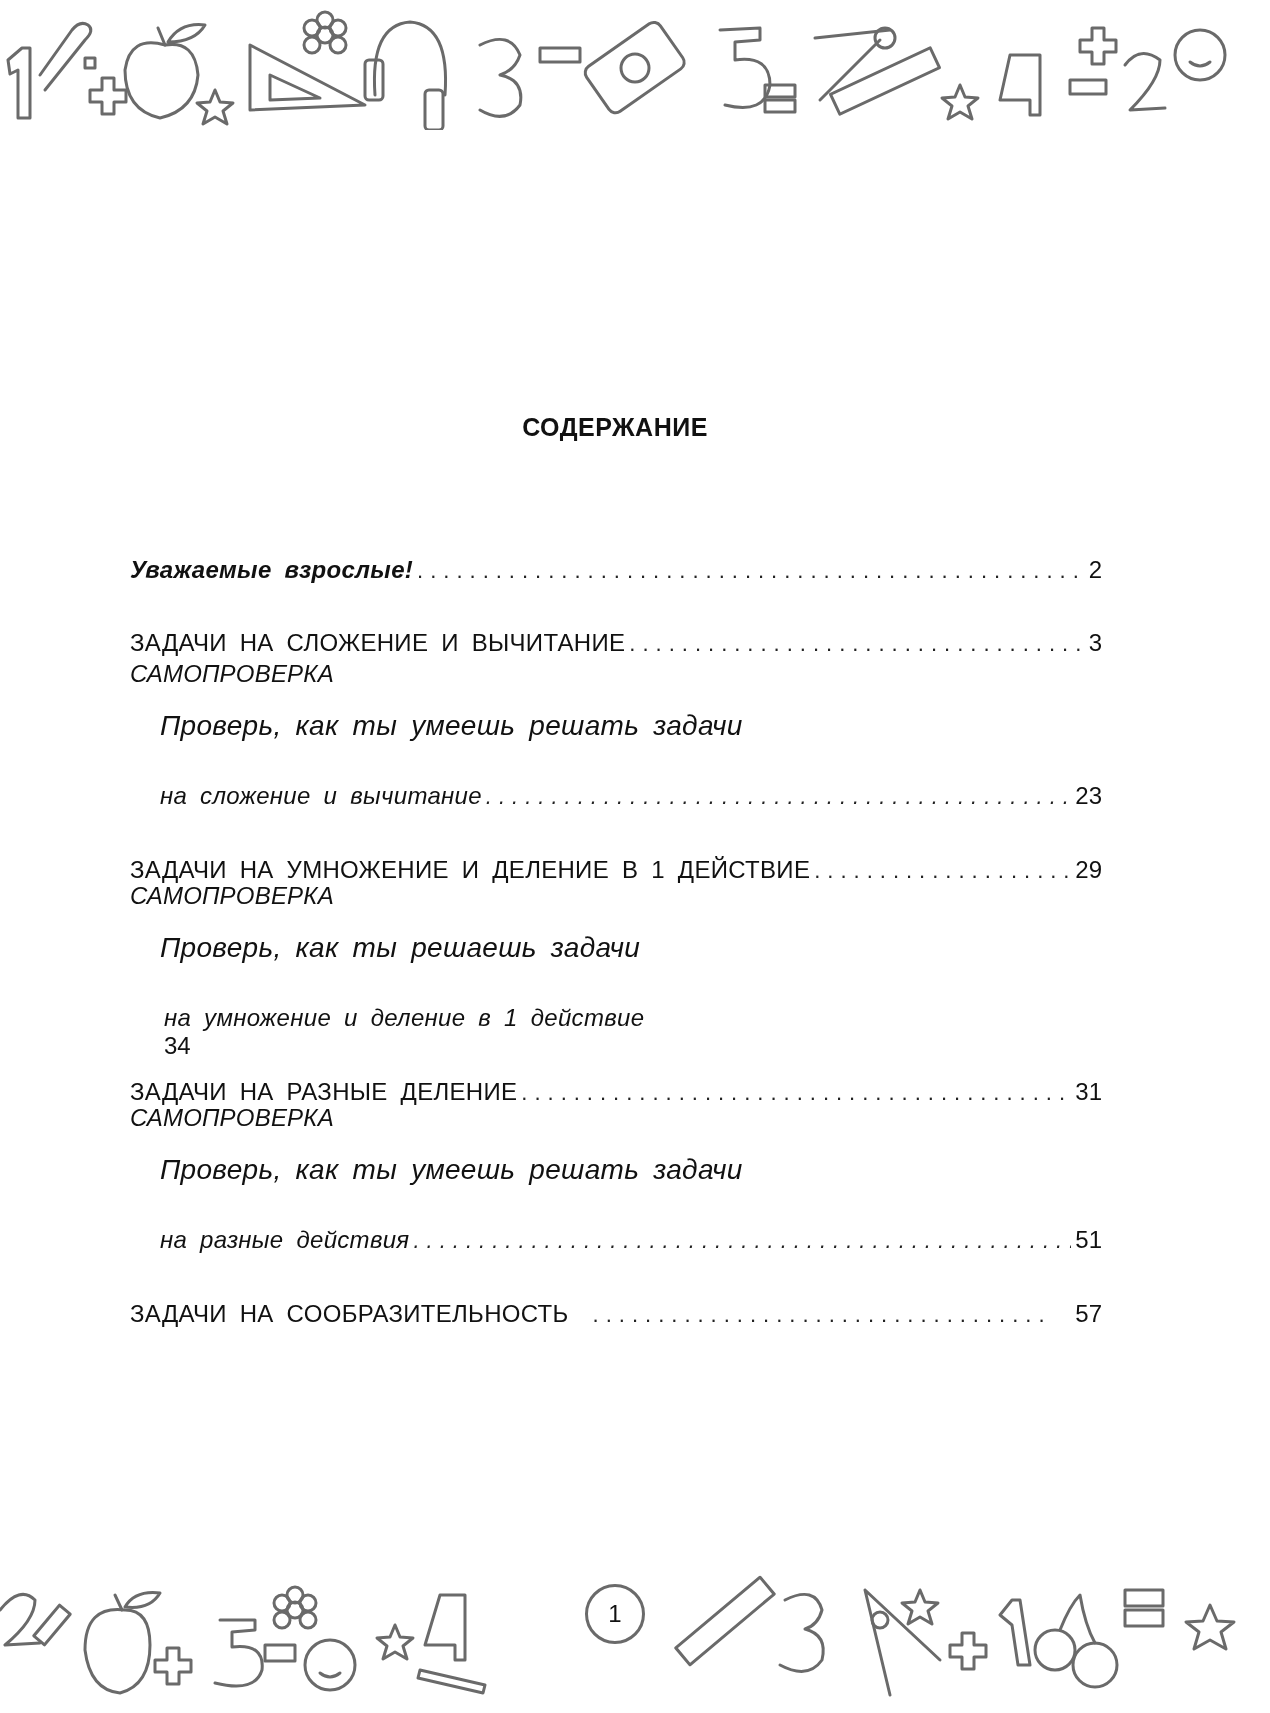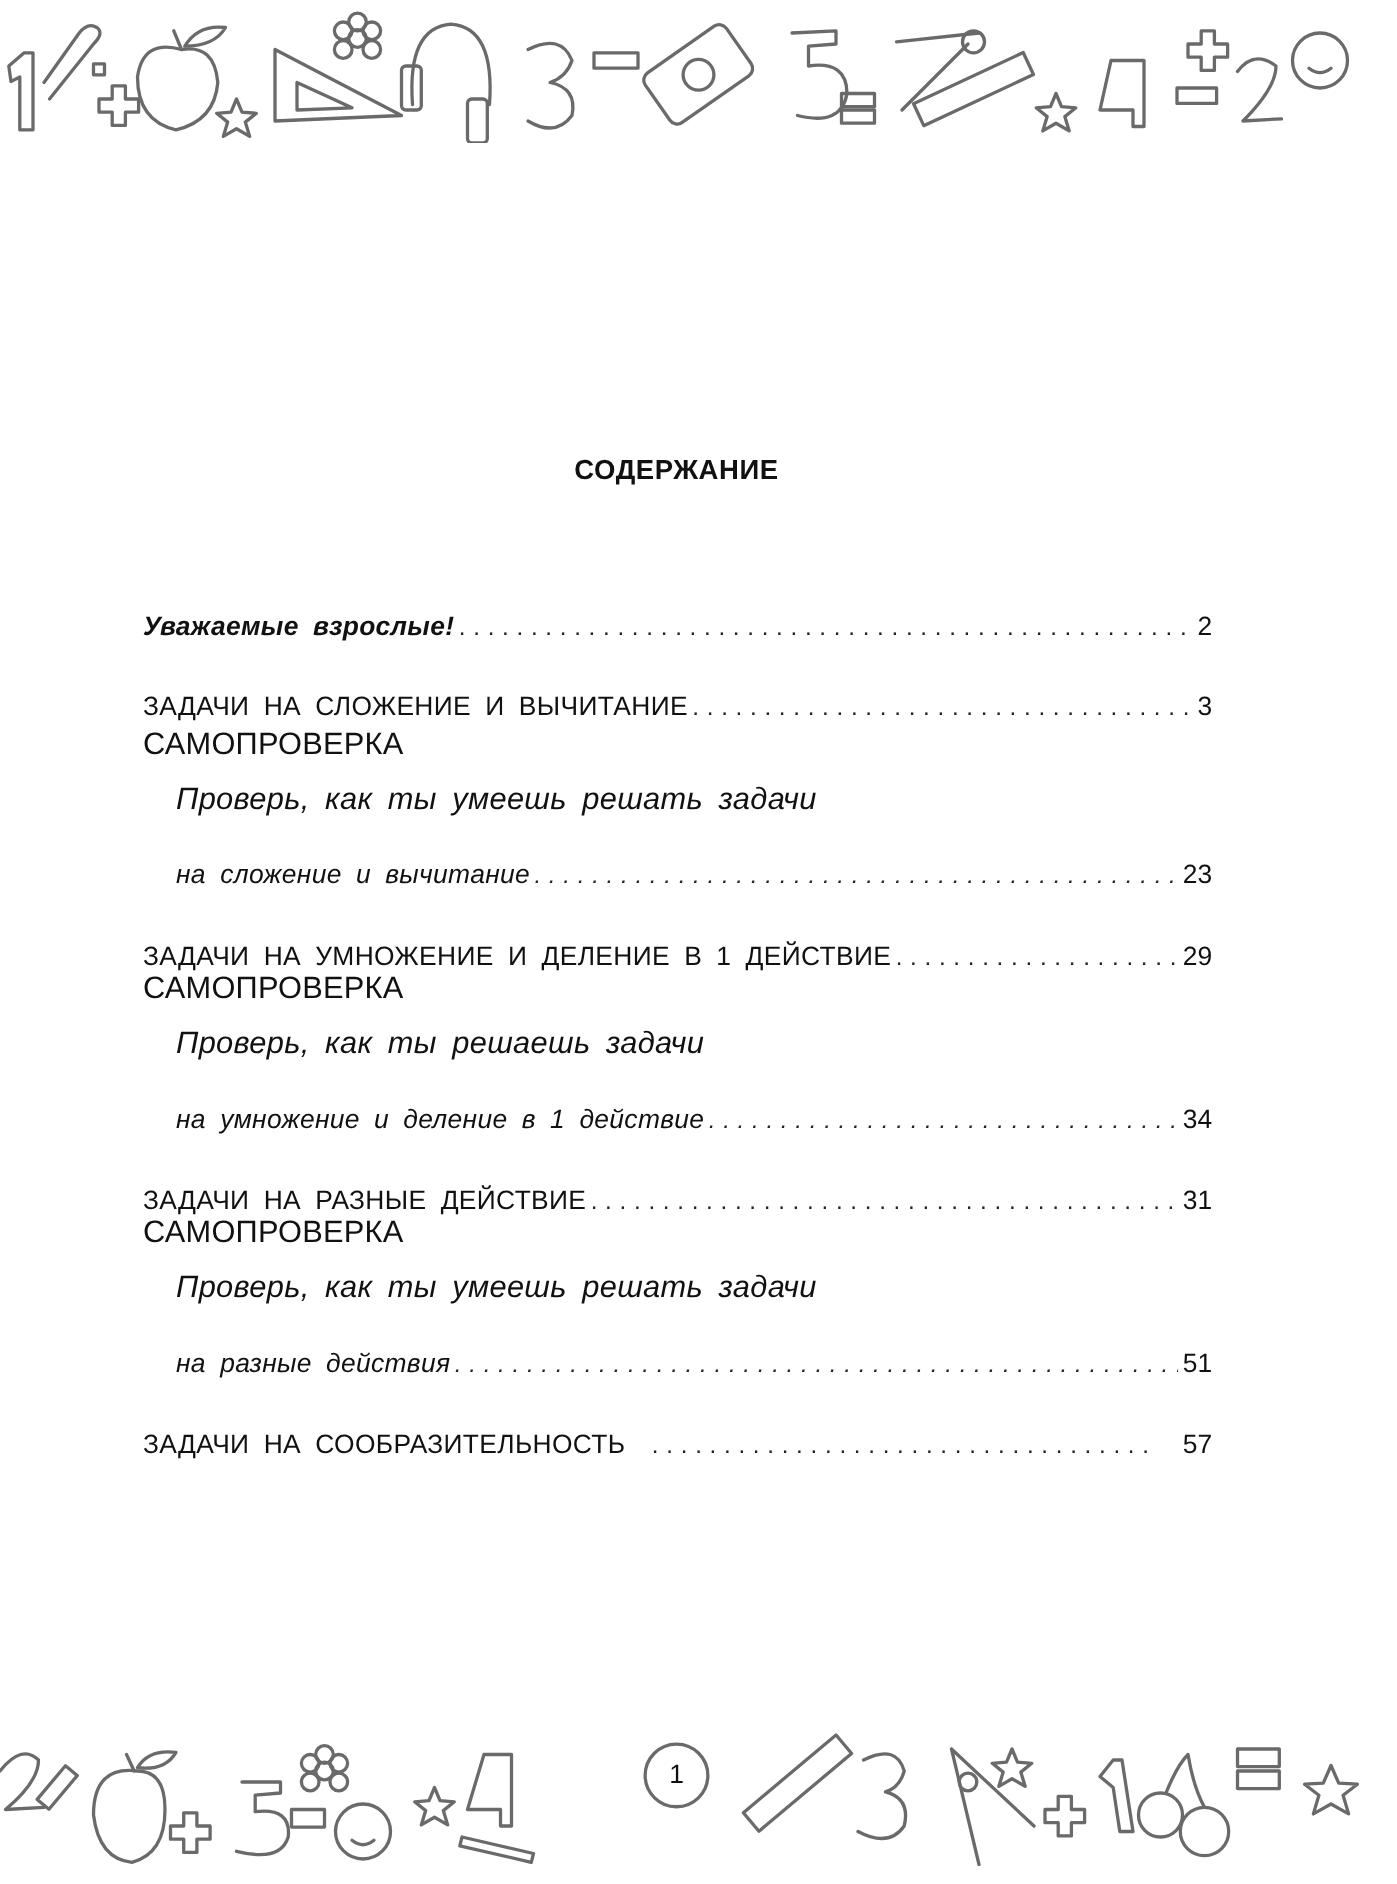--- a/index.html
+++ b/index.html
@@ -14,21 +14,21 @@
   .toc { position:absolute; left:130px; width:972px; top:520px; }
   .toc-entry { position:absolute; left:0; width:972px; height:32px; display:flex;
          align-items:baseline; font-size:24px; white-space:nowrap;margin-top:36px; }
   .toc-entry .title { flex:0 0 auto; word-spacing:6px; letter-spacing:0.3px; }
   .toc-entry .dots { flex:1 1 auto; overflow:hidden; letter-spacing:7px; margin:0 4px;
          color:#222; font-size:22px; }
   .toc-entry .page { flex:0 0 auto; text-align:right; }
   .italic { font-style:italic; }
   .bold { font-weight:bold; }
   .sub { left:30px !important; width:942px !important; }
-  .section-label { position:absolute; left:0; font-size:28px; letter-spacing:0.2px; }
+  .section-label { position:absolute; left:0; font-size:24px; font-style:italic; letter-spacing:0.2px; }
   .sub-line { position:absolute; left:30px; font-size:28px; font-style:italic; word-spacing:6px; letter-spacing:0.3px; }
   .page-number { position:absolute; left:585px; top:1584px; width:60px; height:60px;
          border:3px solid #6a6a6a; border-radius:50%; box-sizing:border-box;
          display:flex; align-items:center; justify-content:center; font-size:24px; background:#fff; }
 </style>
 </head>
 <body>
 
 <div class="border-strip top-strip">
   <svg viewBox="0 0 1270 130" fill="none" stroke="#6a6a6a" stroke-width="3" stroke-linejoin="round" stroke-linecap="round">
@@ -132,28 +132,28 @@
   </a>
 
   <a class="toc-entry" style="top:300px;">
     <span class="title">ЗАДАЧИ НА УМНОЖЕНИЕ И ДЕЛЕНИЕ В 1 ДЕЙСТВИЕ</span>
     <span class="dots">...................................................................................................</span>
     <span class="page">29</span>
   </a>
 
   <div class="section-label" style="top:362px;">САМОПРОВЕРКА</div>
   <div class="sub-line" style="top:412px;">Проверь, как ты решаешь задачи</div>
-  <a class="toc-entry sub italic" style="top:448px;">
+  <a class="toc-entry sub italic" style="top:448px;flex-direction:column;">
     <span class="title">на умножение и деление в 1 действие</span>
     <span class="dots">...................................................................................................</span>
     <span class="page" style="font-style:normal;">34</span>
   </a>
 
   <a class="toc-entry" style="top:522px;">
-    <span class="title">ЗАДАЧИ НА РАЗНЫЕ ДЕЙСТВИЕ</span>
+    <span class="title">ЗАДАЧИ НА РАЗНЫЕ ДЕЛЕНИЕ</span>
     <span class="dots">...................................................................................................</span>
     <span class="page">31</span>
   </a>
 
   <div class="section-label" style="top:584px;">САМОПРОВЕРКА</div>
   <div class="sub-line" style="top:634px;">Проверь, как ты умеешь решать задачи</div>
   <a class="toc-entry sub italic" style="top:670px;">
     <span class="title">на разные действия</span>
     <span class="dots">...................................................................................................</span>
     <span class="page" style="font-style:normal;">51</span>

